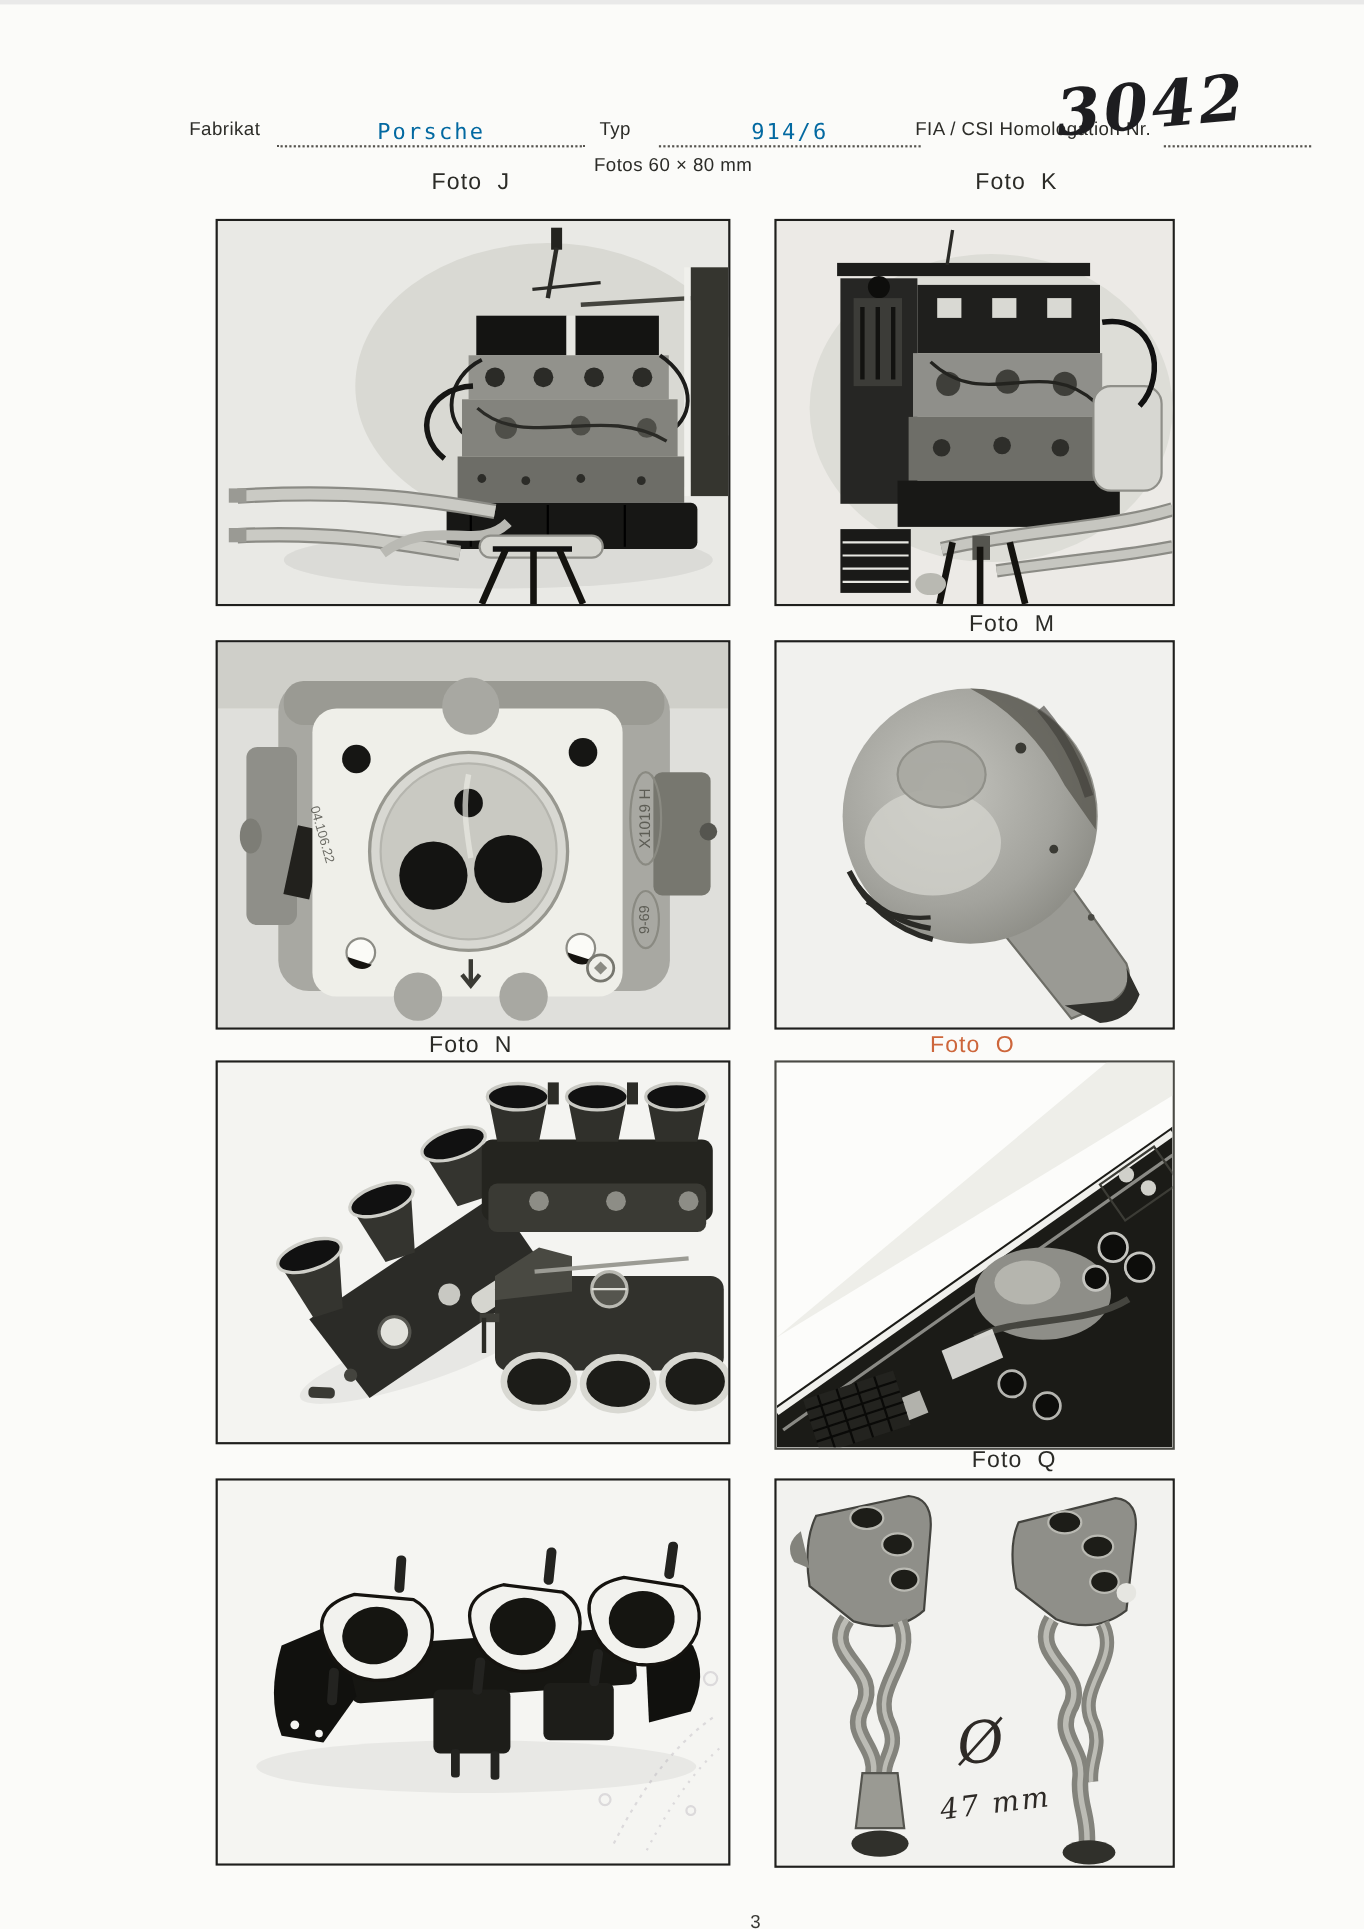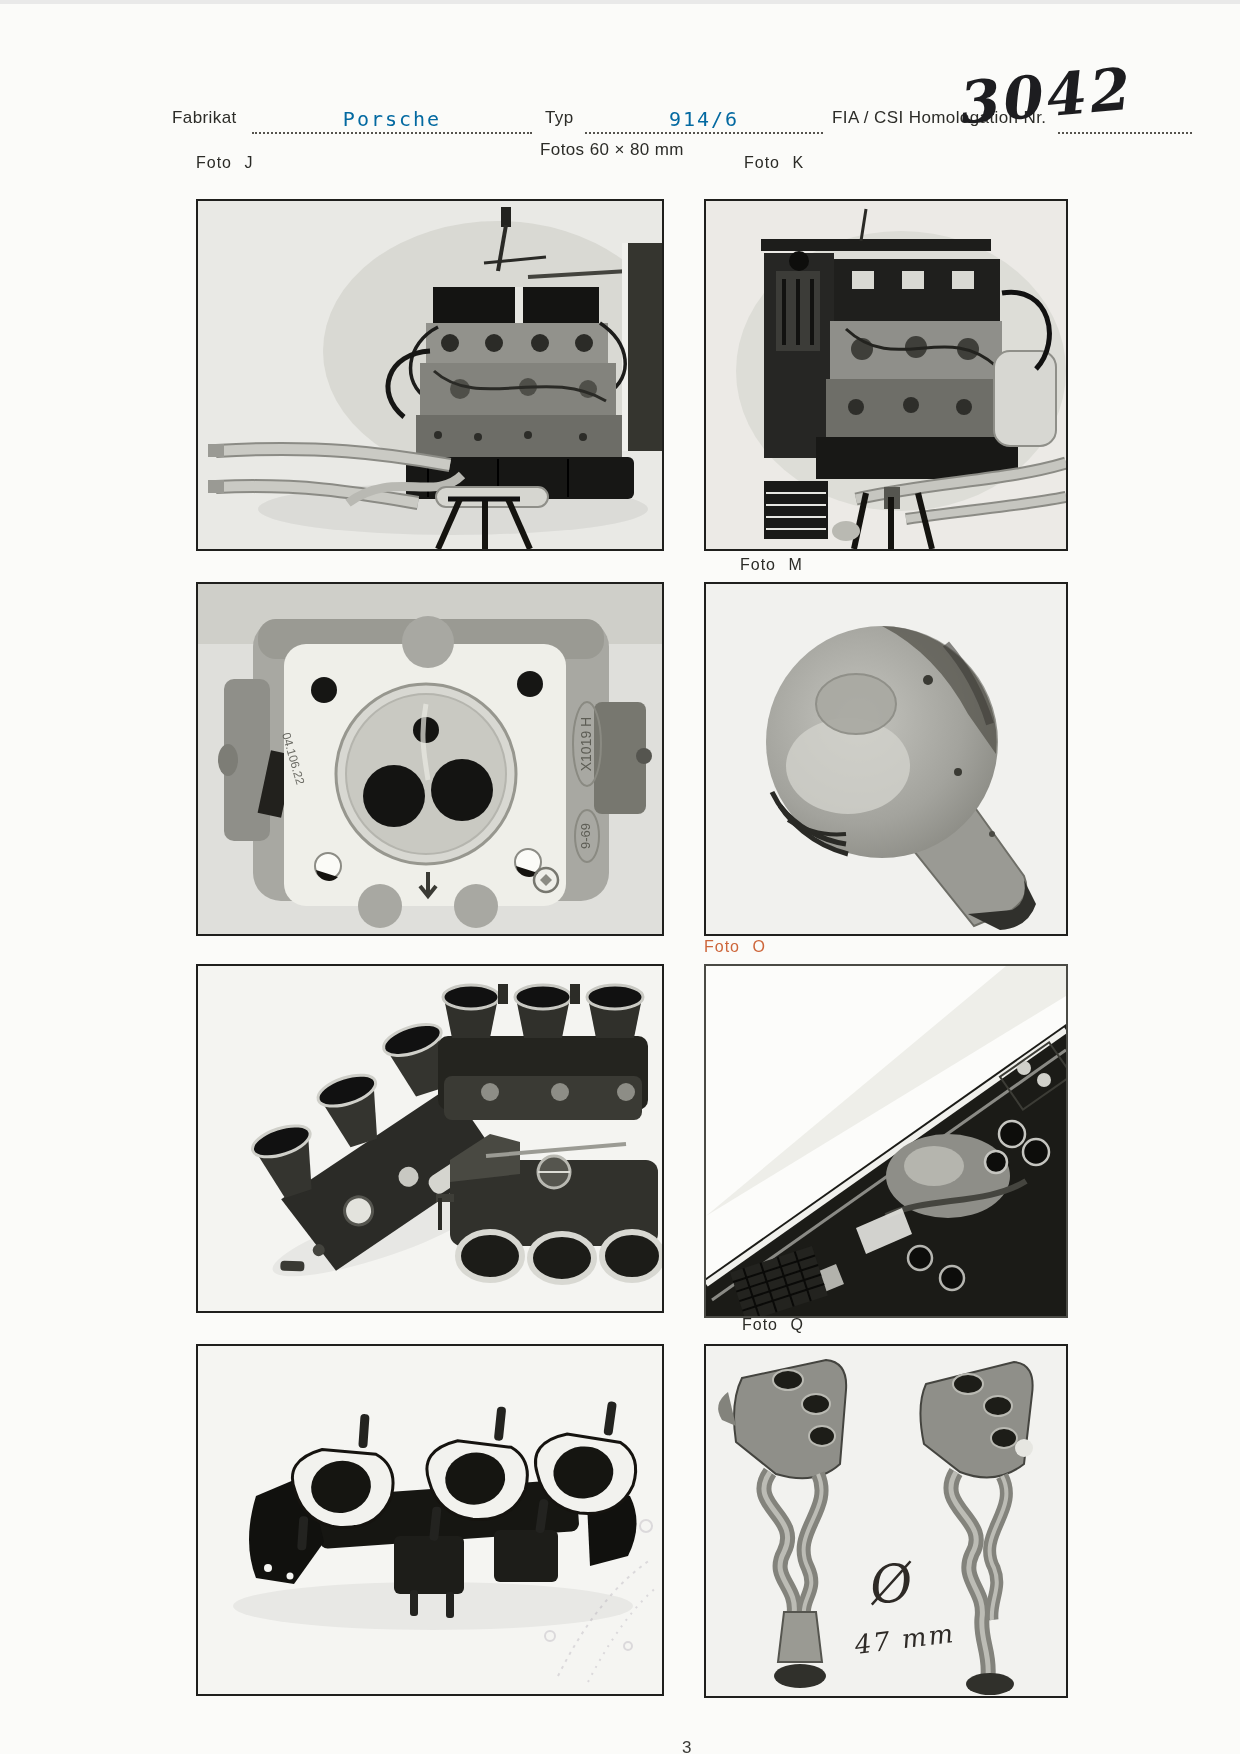--- a/index.html
+++ b/index.html
@@ -25,22 +25,22 @@
     font-family:"DejaVu Serif","Liberation Serif",serif;
     font-style:italic;font-weight:700;
     font-size:58px;letter-spacing:3px;color:#1d1d20;
     transform:rotate(-5deg);
     white-space:nowrap;
   }
   .subtitle{position:absolute;font-size:17px;letter-spacing:.4px;color:#2c2c28;text-align:left;}
   
   .caption{
     position:absolute;height:24px;
-    font-size:16px;letter-spacing:1px;word-spacing:7px;
-    color:#2b2b27;text-align:left;white-space:nowrap;
+    font-size:21px;letter-spacing:1px;word-spacing:7px;
+    color:#2b2b27;text-align:center;white-space:nowrap;
   }
   .caption.faded{color:#c2410c;filter:blur(.4px);opacity:.8;}
   .photo{
     position:absolute;margin:0;padding:0;
     border:2px solid #1f1f1d;
     background:#efefec;
     overflow:hidden;
   }
   .photo svg{display:block;width:100%;height:100%;}
   .photo.softframe{border-color:#4a4a45;}
@@ -48,31 +48,32 @@
 </style>
 </head>
 <body>
 
 <div class="page">
 
   <span class="hlabel" style="left:172px;top:104px;">Fabrikat</span>
   <span class="dotline" style="left:252px;top:100px;width:280px;height:28px;"><span class="typewriter">Porsche</span></span>
 
   <span class="hlabel" style="left:545px;top:104px;">Typ</span>
-  <span class="dotline" style="left:585px;top:100px;width:238px;height:28px;text-align:center;"><span class="typewriter">914/6</span></span>
+  <span class="dotline" style="left:599px;top:100px;width:238px;height:28px;text-align:center;"><span class="typewriter">914/6</span></span>
 
   <span class="hlabel" style="left:832px;top:104px;">FIA / CSI  Homologation  Nr.</span>
   <span class="dotline" style="left:1058px;top:100px;width:134px;height:28px;"></span>
   <span class="handwritten" style="left:960px;top:58px;">3042</span>
 
   <div class="subtitle" style="left:540px;top:136px;width:280px;">Fotos 60 × 80 mm</div>
 
   <div class="caption" style="left:196px;top:150px;width:464px;">Foto J</div>
   <div class="caption" style="left:744px;top:150px;width:360px;">Foto K</div>
   <div class="caption" style="left:740px;top:552px;width:360px;">Foto M</div>
+  <div class="caption" style="left:196px;top:934px;width:464px;">Foto N</div>
   <div class="caption faded" style="left:704px;top:934px;width:360px;">Foto O</div>
   <div class="caption" style="left:742px;top:1312px;width:360px;">Foto Q</div>
 
   <figure class="photo" style="left:196px;top:195px;width:464px;height:348px;background:#e9e9e5;">
     <svg viewBox="0 0 464 348">
       <rect x="0" y="0" width="464" height="348" fill="#e9e9e5"></rect>
       <ellipse cx="300" cy="150" rx="175" ry="130" fill="#d9d9d3"></ellipse>
       <ellipse cx="255" cy="308" rx="195" ry="26" fill="#000" opacity="0.06"></ellipse>
 
       <rect x="303" y="6" width="10" height="20" fill="#23231f"></rect>

